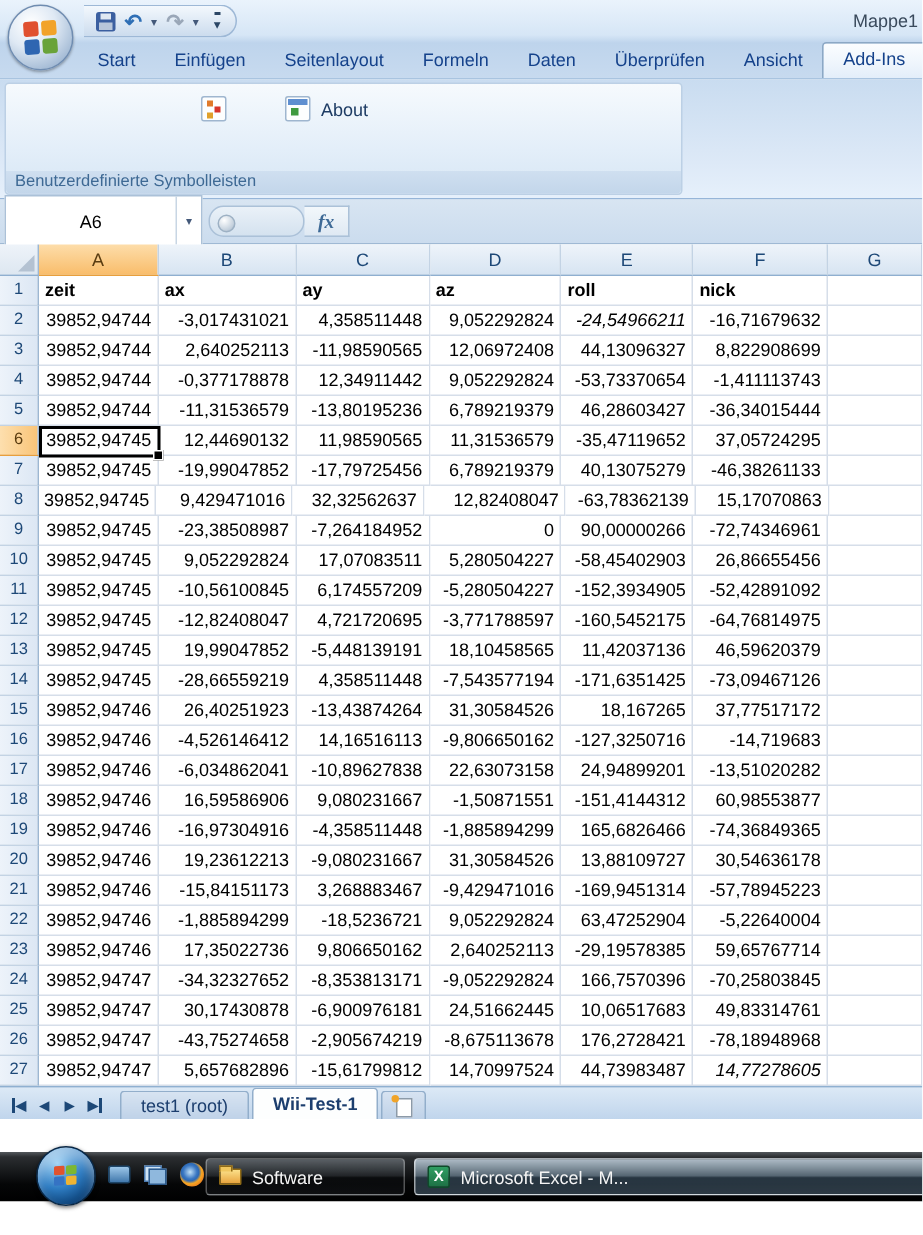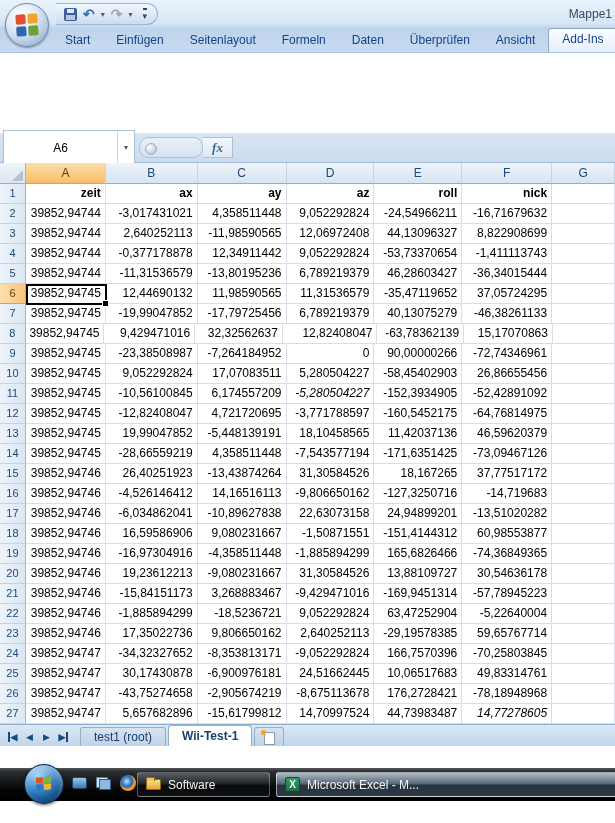--- a/index.html
+++ b/index.html
@@ -80,21 +80,21 @@
   .ch.sel { background: linear-gradient(#fdddaa,#f9bd6b); border-bottom: 1px solid #e89f3c; color: #5a3c10; }
   #corner { position: relative; background: linear-gradient(#eef3f9,#dde7f1); border-right: 1px solid #9db7d2; border-bottom: 1px solid #8fafd0; }
   #corner::after { content:""; position:absolute; right:2px; bottom:2px; border-left:11px solid transparent; border-bottom:11px solid #b4c2d2; }
   #grid-body { position: relative; }
   .grow { display: flex; height: 20px; }
   .rh { width: 26px; font-size: 11px; color: #1d4877; text-align: center; line-height: 19px;
     background: linear-gradient(90deg,#edf3fa,#dce7f4); border-right: 1px solid #9db7d2; border-bottom: 1px solid #c3d3e4; }
   .rh.sel { background: linear-gradient(90deg,#fddfae,#f9c478); border-bottom: 1px solid #e89f3c; color: #5a3c10; }
   .cell { height: 20px; font-size: 12px; color: #000; border-right: 1px solid #d6dee9; border-bottom: 1px solid #d6dee9;
     text-align: right; padding: 2px 4px 0 0; white-space: nowrap; overflow: hidden; background: #fff; }
-  .cell.hdrcell { font-weight: bold; text-align: right; padding-left: 4px; }
+  .cell.hdrcell { font-weight: bold; text-align: left; padding-left: 4px; }
   #sel-overlay { position: absolute; left: 26px; top: 100px; width: 81px; height: 21px;
     border: 2px solid #000; z-index: 5; pointer-events: auto; }
   #sel-overlay::after { content:""; position:absolute; right:-4px; bottom:-4px; width:5px; height:5px;
     background:#000; border:1px solid #fff; }
 
   
   #sheet-bar { position: absolute; top: 724px; left: 0; width: 615px; height: 22px;
     background: linear-gradient(#dcE9f6,#c0d5ec); background: linear-gradient(#dce9f6,#c0d5ec);
     border-top: 1px solid #8fb0d1; display: flex; align-items: flex-end; padding-left: 4px; }
   .snav { width: 17px; height: 18px; display: flex; align-items: center; justify-content: center;
@@ -185,20 +185,28 @@
         <div class="rtab">Einfügen</div>
         <div class="rtab">Seitenlayout</div>
         <div class="rtab">Formeln</div>
         <div class="rtab">Daten</div>
         <div class="rtab">Überprüfen</div>
         <div class="rtab">Ansicht</div>
         <div class="rtab active">Add-Ins</div>
       </div>
   </div>
 
+  <div id="ribbon">
+    <div id="ribbon-group">
+      <span class="grp-icon" id="grp-icon1"></span>
+      <span class="grp-icon" id="grp-icon2"></span>
+      <span id="about-label">About</span>
+      <div id="group-label">Benutzerdefinierte Symbolleisten</div>
+    </div>
+  </div>
 
   <div id="formula-bar">
     <div id="name-box">
       <span class="nb-text">A6</span>
       <span class="nb-drop">▾</span>
     </div>
     <div id="fb-pill"></div>
     <div id="fx-btn">fx</div>
   </div>
 
@@ -224,21 +232,21 @@
           <div class="cell hdrcell" style="width: 88px;">roll</div>
           <div class="cell hdrcell" style="width: 90px;">nick</div>
           <div class="cell hdrcell" style="width: 63px;"></div>
         </div>
         <div class="grow">
           <div class="rh">2</div>
           <div class="cell" style="width: 80px;">39852,94744</div>
           <div class="cell" style="width: 92px;">-3,017431021</div>
           <div class="cell" style="width: 89px;">4,358511448</div>
           <div class="cell" style="width: 88px;">9,052292824</div>
-          <div class="cell" style="width: 88px;">-24,54966211</div>
+          <div class="cell" style="width: 88px; font-style: italic;">-24,54966211</div>
           <div class="cell" style="width: 90px;">-16,71679632</div>
           <div class="cell" style="width: 63px;"></div>
         </div>
         <div class="grow">
           <div class="rh">3</div>
           <div class="cell" style="width: 80px;">39852,94744</div>
           <div class="cell" style="width: 92px;">2,640252113</div>
           <div class="cell" style="width: 89px;">-11,98590565</div>
           <div class="cell" style="width: 88px;">12,06972408</div>
           <div class="cell" style="width: 88px;">44,13096327</div>
@@ -313,21 +321,21 @@
           <div class="cell" style="width: 88px;">5,280504227</div>
           <div class="cell" style="width: 88px;">-58,45402903</div>
           <div class="cell" style="width: 90px;">26,86655456</div>
           <div class="cell" style="width: 63px;"></div>
         </div>
         <div class="grow">
           <div class="rh">11</div>
           <div class="cell" style="width: 80px;">39852,94745</div>
           <div class="cell" style="width: 92px;">-10,56100845</div>
           <div class="cell" style="width: 89px;">6,174557209</div>
-          <div class="cell" style="width: 88px; font-style: italic;">-5,280504227</div>
+          <div class="cell" style="width: 88px;">-5,280504227</div>
           <div class="cell" style="width: 88px;">-152,3934905</div>
           <div class="cell" style="width: 90px;">-52,42891092</div>
           <div class="cell" style="width: 63px;"></div>
         </div>
         <div class="grow">
           <div class="rh">12</div>
           <div class="cell" style="width: 80px;">39852,94745</div>
           <div class="cell" style="width: 92px;">-12,82408047</div>
           <div class="cell" style="width: 89px;">4,721720695</div>
           <div class="cell" style="width: 88px;">-3,771788597</div>

